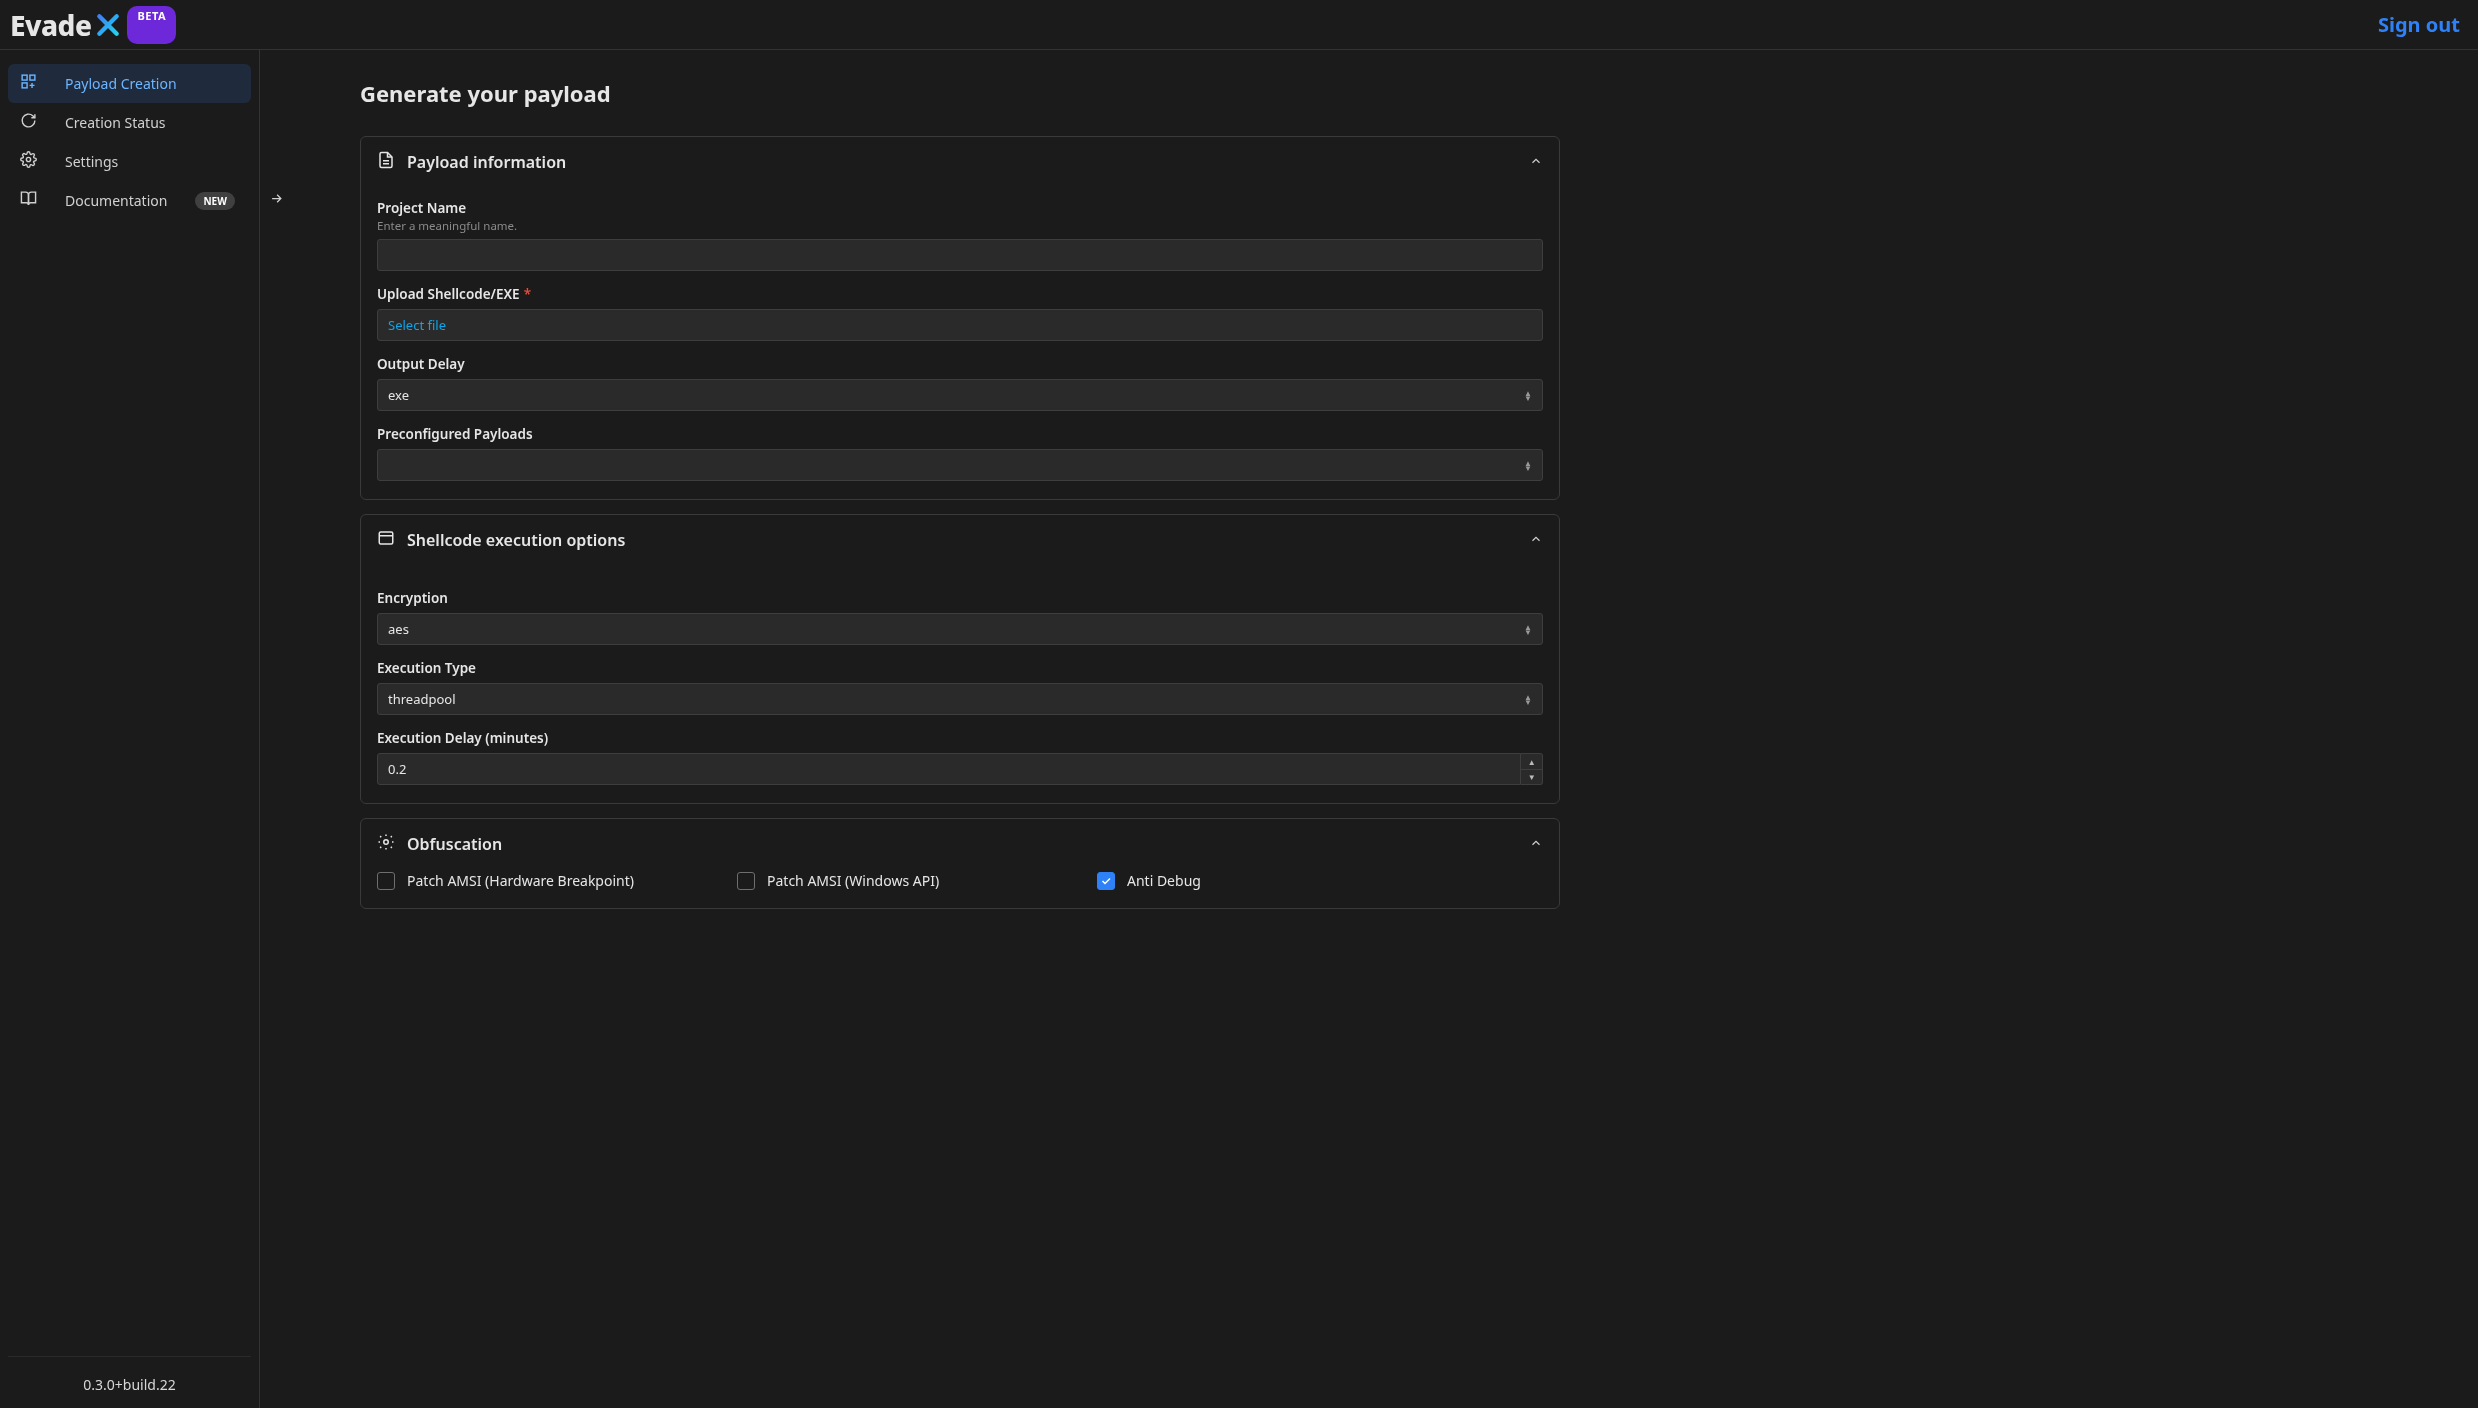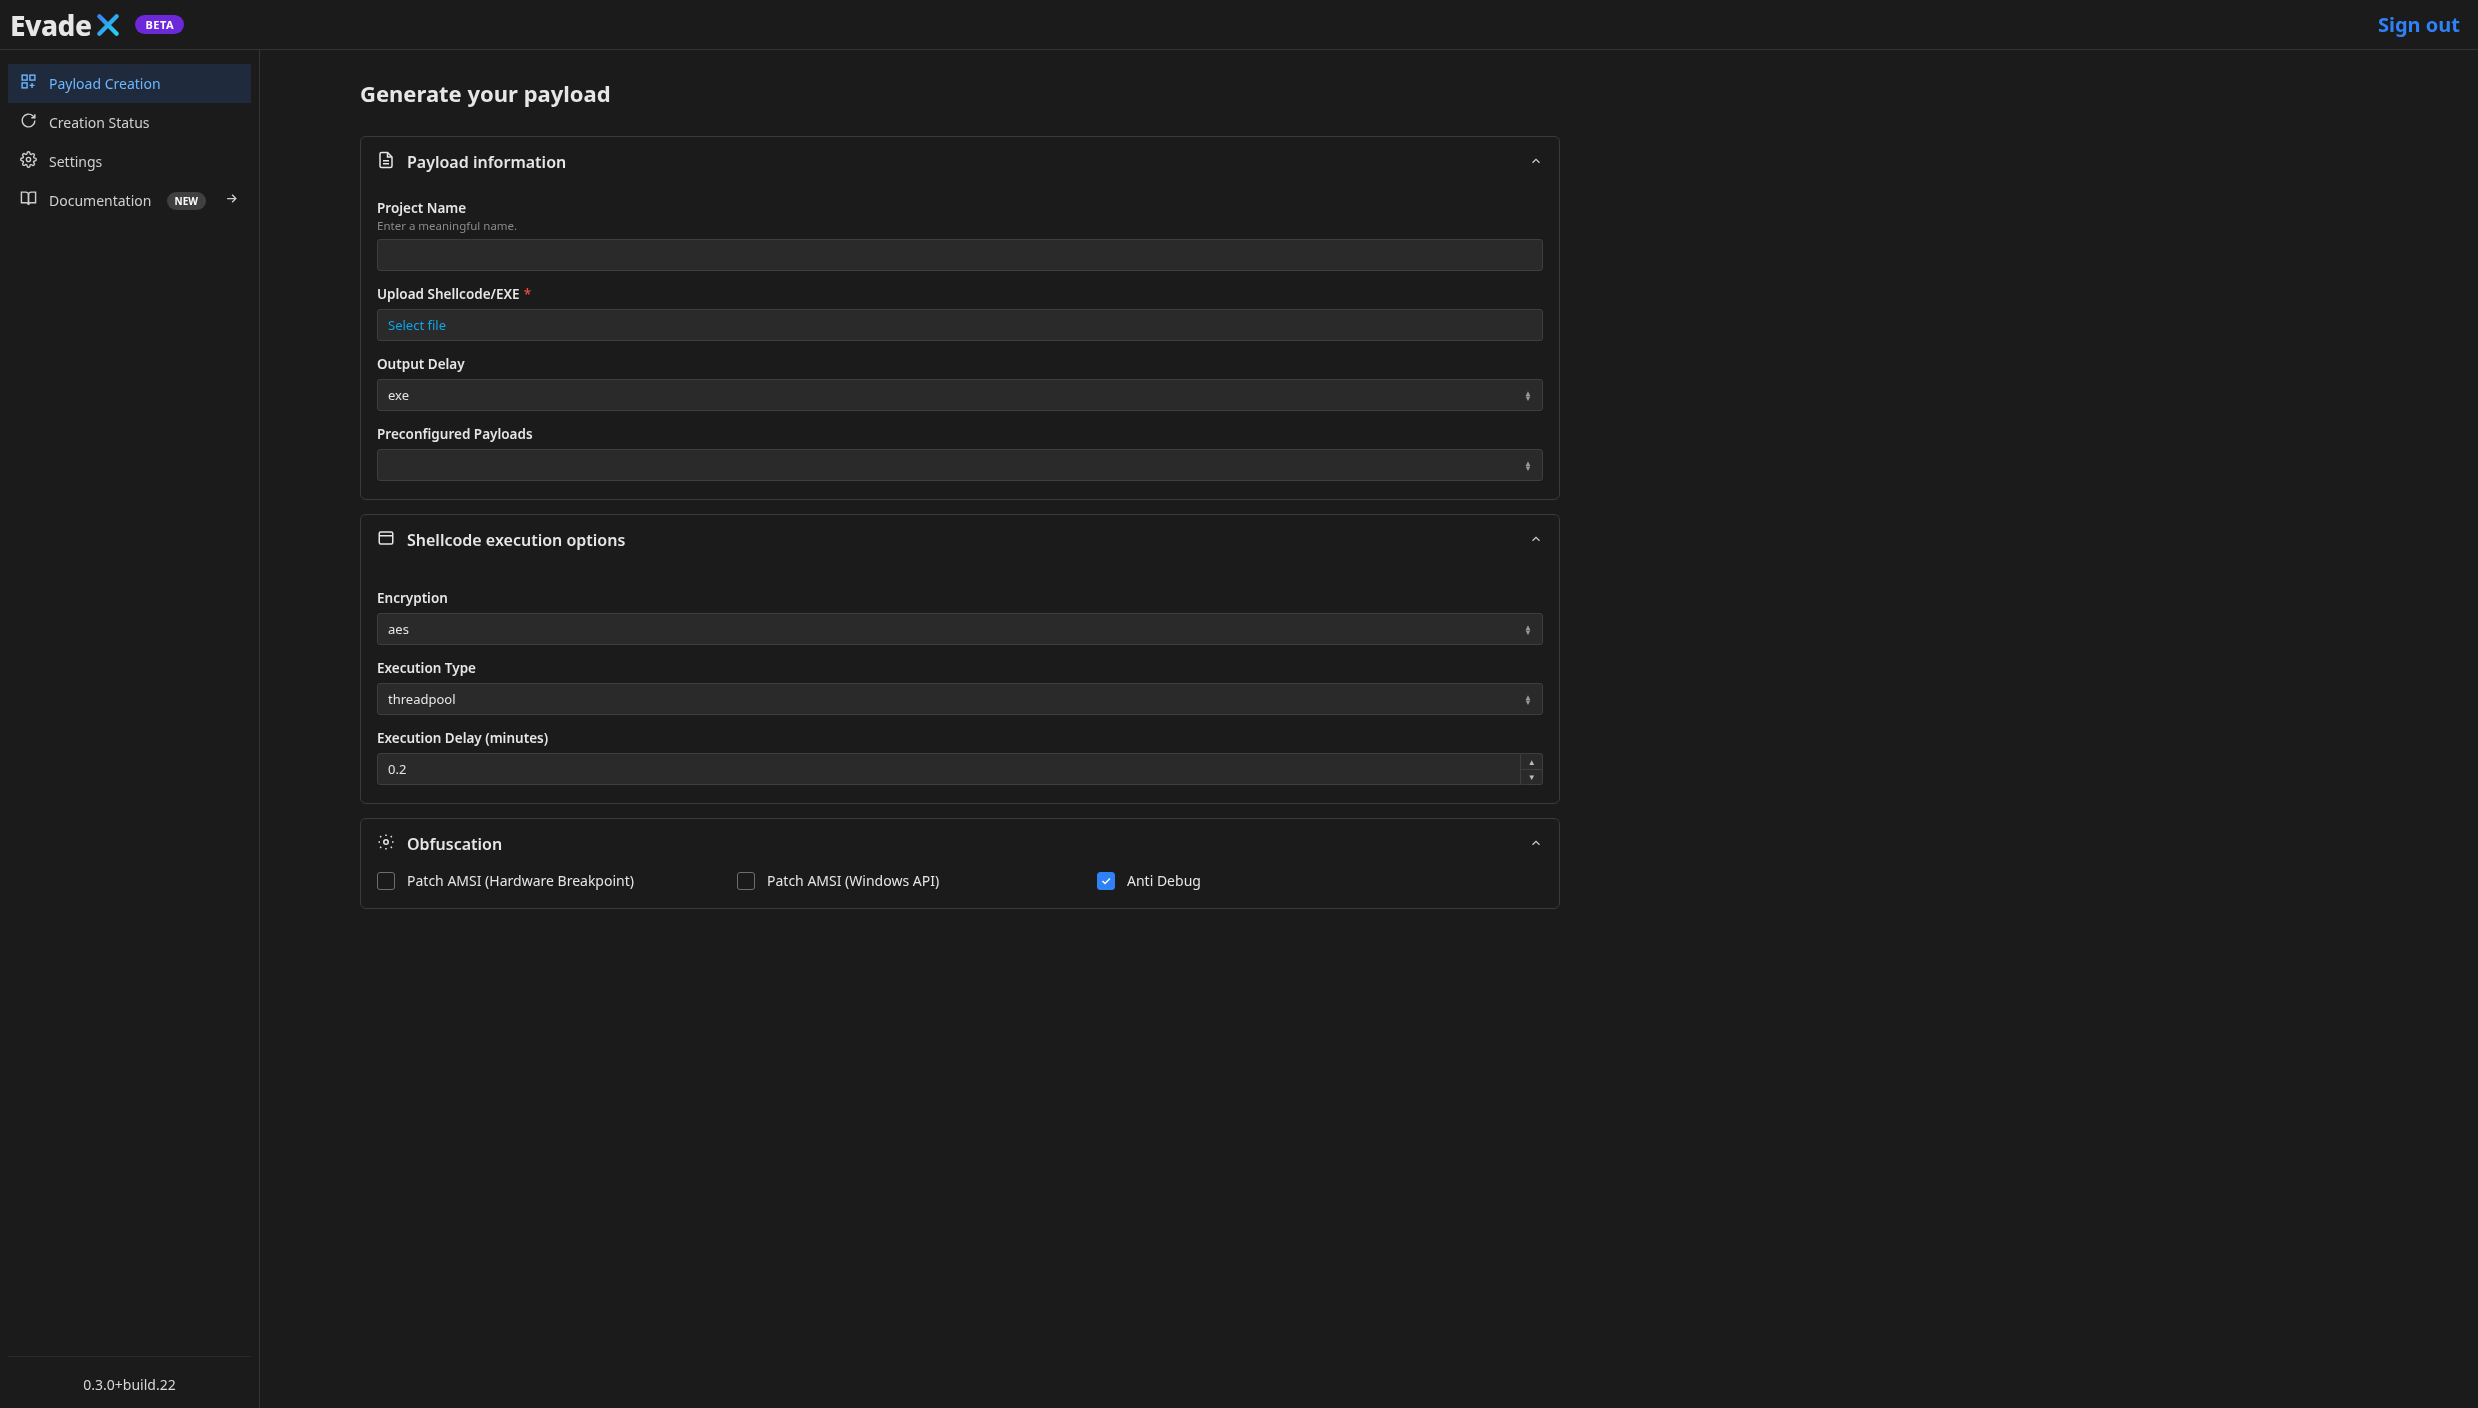--- a/index.html
+++ b/index.html
@@ -14,21 +14,21 @@
 
   
   .topbar {
     height: 50px;
     display: flex;
     align-items: center;
     justify-content: space-between;
     padding: 0 18px 0 10px;
     border-bottom: 1px solid #333;
   }
-  .brand-wrap { display: flex; align-items: center; gap: 14px; }
+  .brand-wrap { display: flex; gap: 6px; }
   .logo {
     font-weight: 800;
     font-size: 28px;
     letter-spacing: -0.5px;
     display: flex;
     align-items: center;
     gap: 2px;
   }
   .logo .x-mark { margin-left: 2px; display:inline-flex; }
   .beta-pill {
@@ -55,23 +55,23 @@
   .sidebar {
     width: 260px;
     border-right: 1px solid #333;
     display: flex;
     flex-direction: column;
     padding: 14px 8px;
   }
   .nav-item {
     display: flex;
     align-items: center;
-    gap: 12px;
+    gap: 28px;
     padding: 9px 12px;
-    border-radius: 0;
+    border-radius: 6px;
     color: #d0d0d0;
     cursor: pointer;
     font-size: 14px;
   }
   .nav-item.active {
     background: #1f2b3d;
     color: #6cb6ff;
   }
   .nav-item svg { flex: 0 0 auto; }
   .new-pill {

